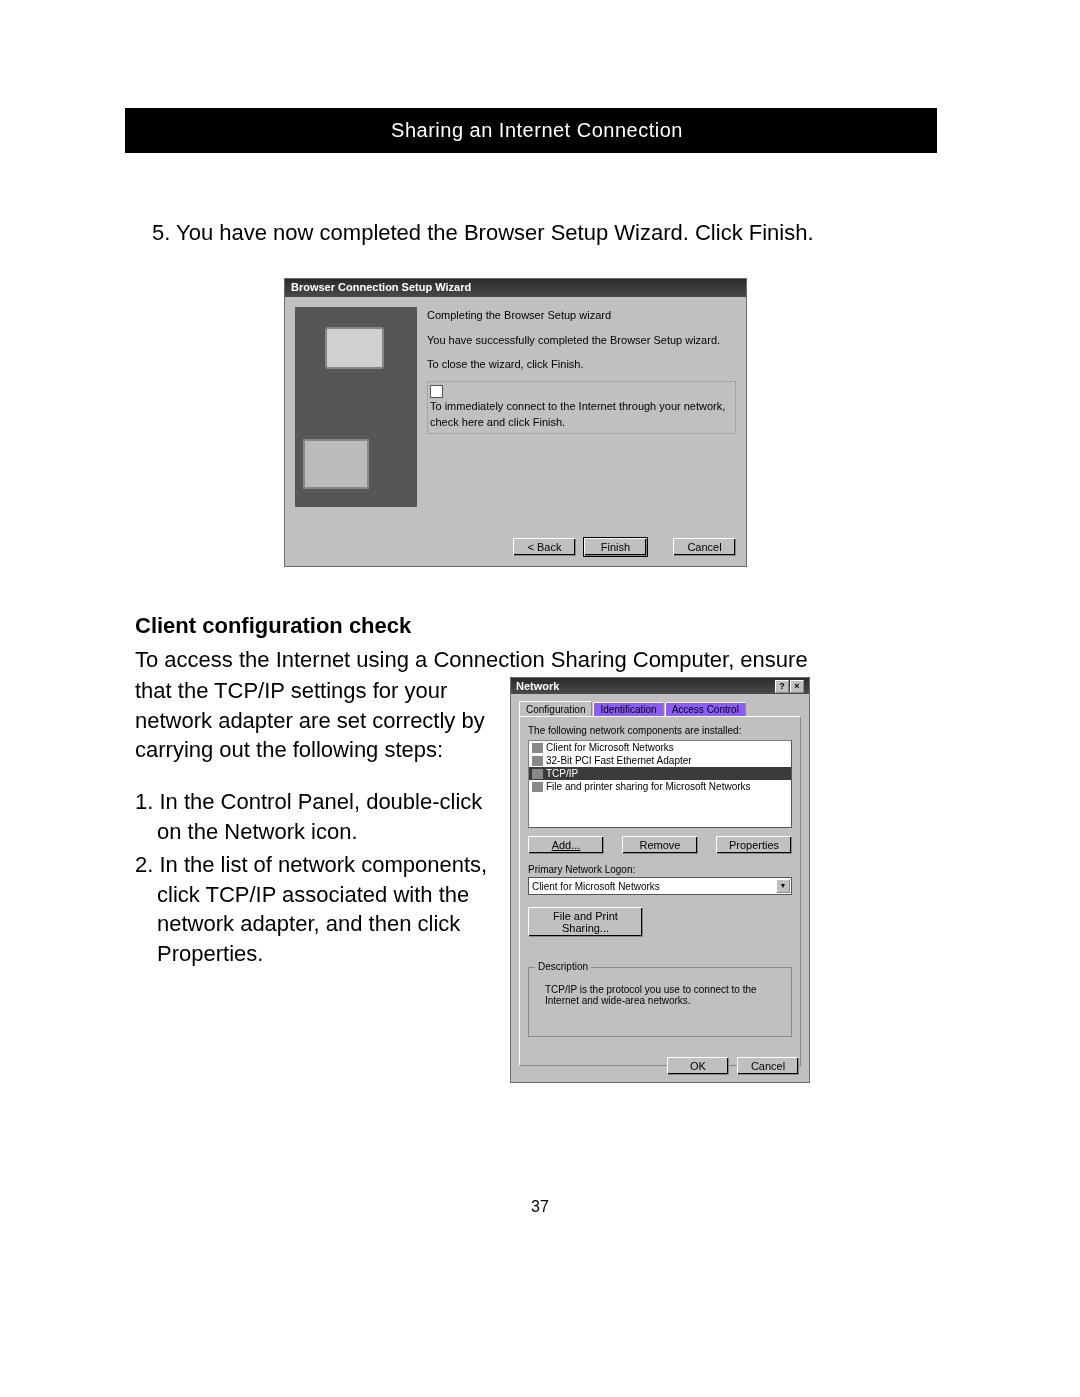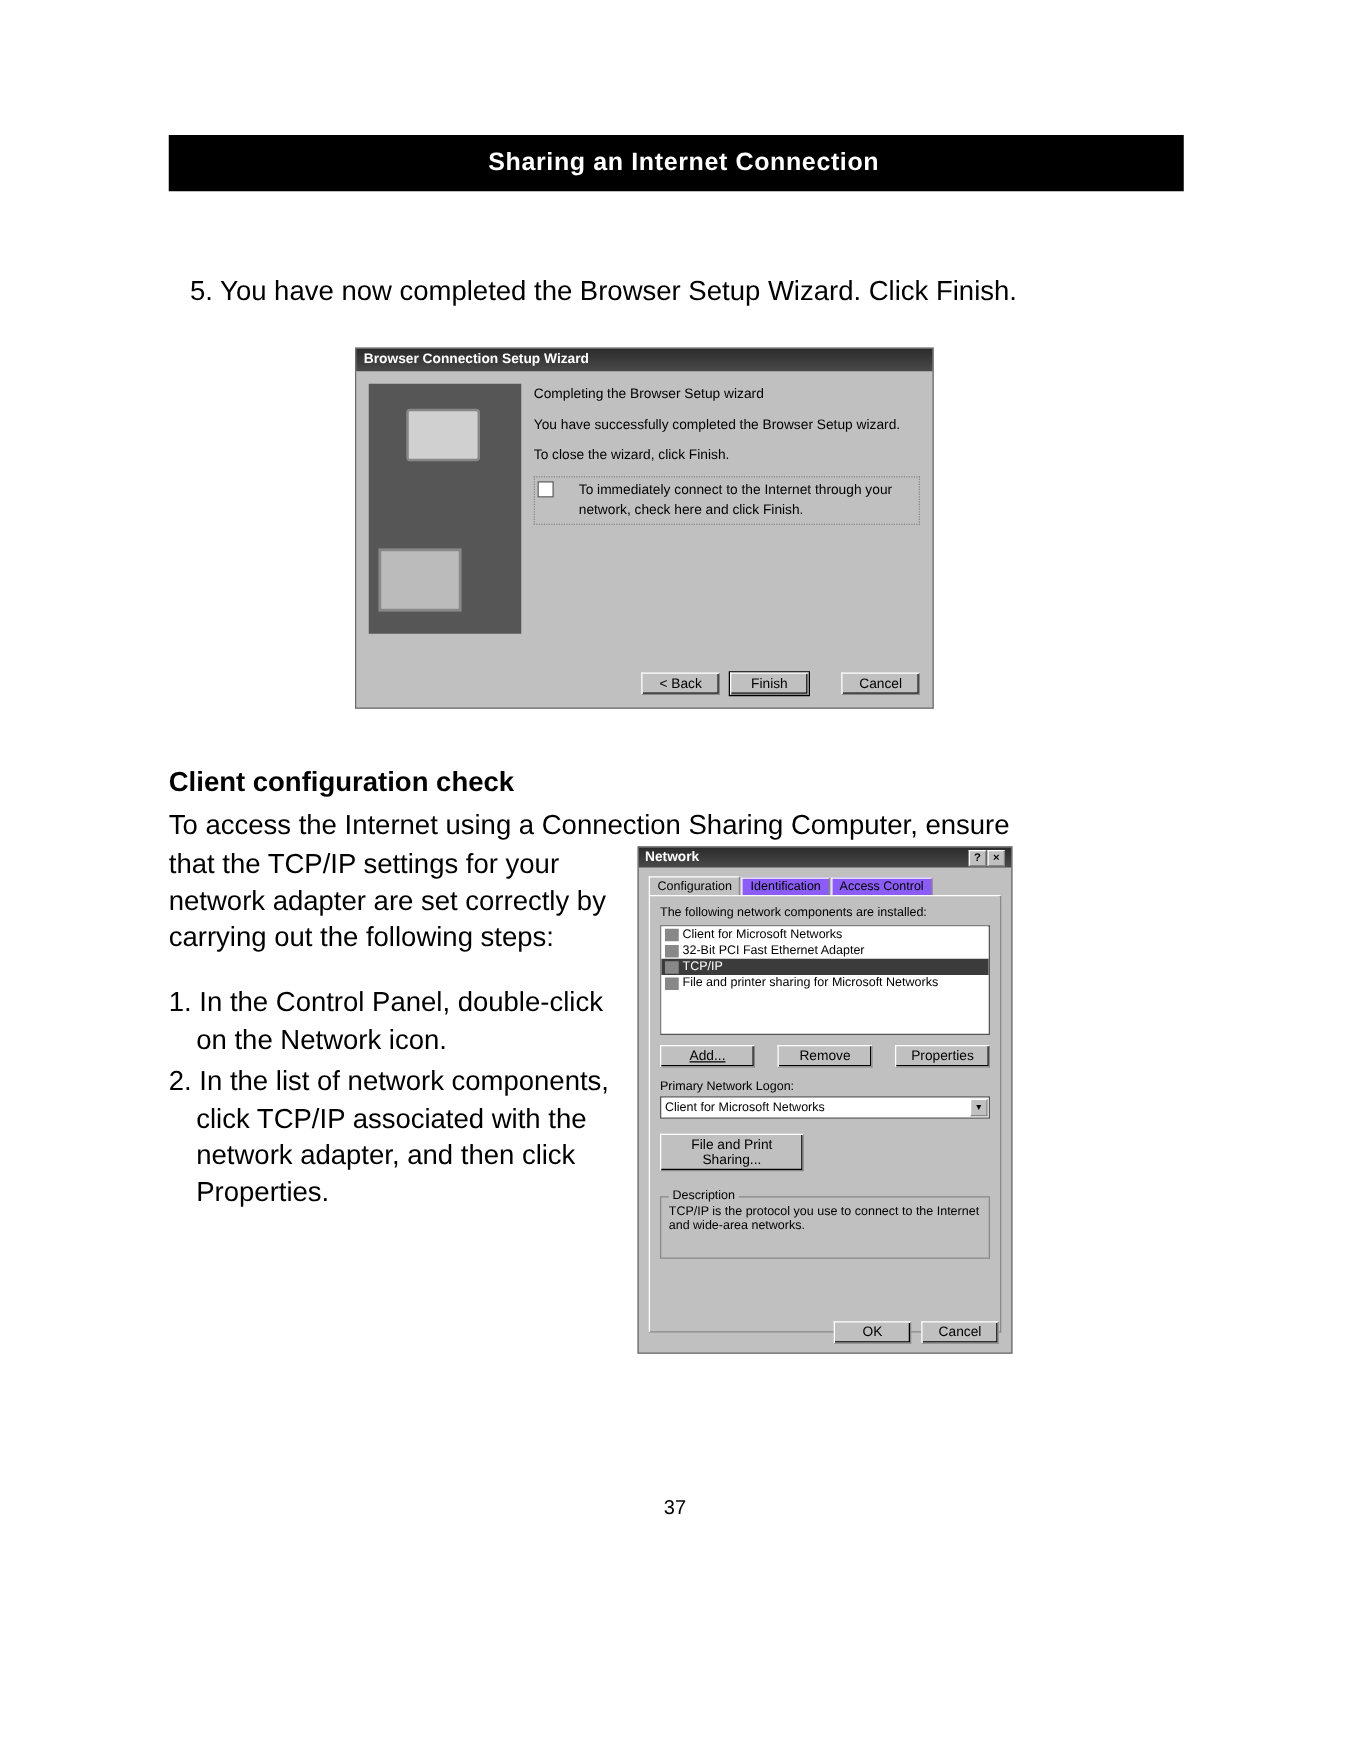--- a/index.html
+++ b/index.html
@@ -7,29 +7,29 @@
     width: 1080px;
     height: 1397px;
     background: #ffffff;
     font-family: Arial, Helvetica, sans-serif;
     color: #000;
     position: relative;
   }
   .black-bar {
     position: absolute;
     top: 108px;
-    left: 135px;
+    left: 125px;
     width: 812px;
     height: 45px;
     background: #000;
     color: #fff;
     text-align: center;
     line-height: 45px;
     font-size: 20px;
-    font-weight: bold;
+    font-weight: normal;
     letter-spacing: 0.5px;
     padding-left: 12px;
   }
   .body-text {
     position: absolute;
     font-size: 22px;
     line-height: 1.35;
   }
   .step5 {
     top: 218px;
@@ -86,24 +86,25 @@
     border: 2px solid #888;
   }
   .wizard-text {
     flex: 1;
     font-size: 11px;
     line-height: 1.5;
   }
   .wizard-text p { margin-bottom: 8px; }
   .checkbox-row {
     display: flex;
-    gap: 20px;
+    gap: 0;
     border: 1px dotted #888;
     padding: 2px;
     margin-top: 4px;
+    flex-direction: column;
   }
   .chk {
     width: 13px; height: 13px;
     background: #fff;
     border: 1px solid #555;
     flex: none;
     margin-top: 1px;
   }
   .wizard-buttons {
     position: absolute;
@@ -275,22 +276,22 @@
     background: #c0c0c0;
     border: 1px solid #888;
     border-top-color:#fff;border-left-color:#fff;
     text-align: center;
     line-height: 11px;
     font-size: 8px;
   }
   .fps-btn { width: 115px; margin-top: 12px; }
   .fieldset {
     border: 1px solid #888;
-    margin-top: 20px;
-    padding: 6px;
+    margin-top: 30px;
+    padding: 16px;
     font-size: 10px;
     position: relative;
   }
   .fieldset .legend {
     position: absolute;
     top: -7px;
     left: 6px;
     background: #c0c0c0;
     padding: 0 3px;
   }

